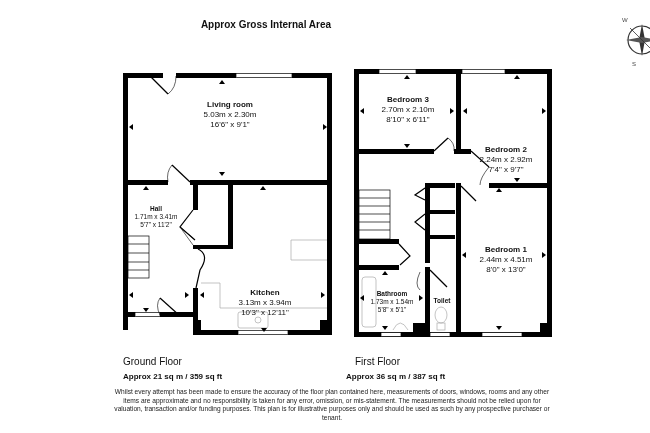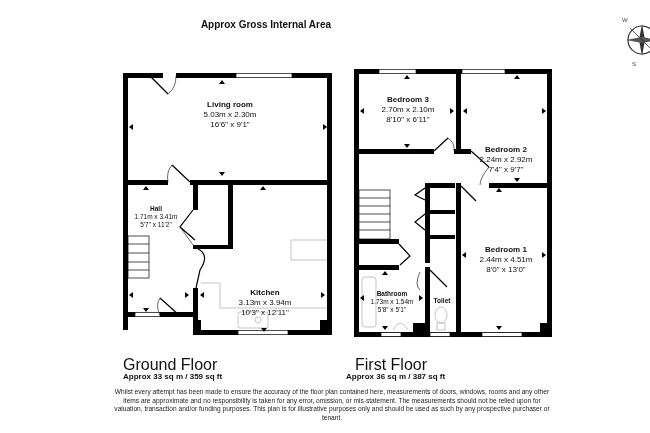--- a/index.html
+++ b/index.html
@@ -3,21 +3,21 @@
   <meta charset="utf-8">
   <style>
     html, body { margin: 0; padding: 0; background: #ffffff; }
     body { width: 650px; height: 433px; position: relative; overflow: hidden; font-family: "Liberation Sans", sans-serif; color: #111; }
     .abs { position: absolute; }
     .header-title { left: 0; width: 532px; top: 20px; text-align: center; font-size: 10px; font-weight: bold; line-height: 10px; }
     .plan-svg { position: absolute; left: 0; top: 0; }
     .room-label { position: absolute; text-align: center; font-size: 8px; line-height: 10px; }
     .room-label .rn { font-weight: bold; display: block; }
     .room-label .dim { display: block; }
-    .floor-name { position: absolute; font-size: 16px; }
+    .floor-name { position: absolute; font-size: 10px; }
     .floor-area { position: absolute; font-size: 8px; font-weight: bold; }
     .disclaimer { position: absolute; left: 112px; width: 440px; top: 388px; text-align: center; font-size: 6.6px; line-height: 8.6px; color: #222; }
     .compass { position: absolute; left: 620px; top: 10px; width: 40px; height: 60px; }
   </style>
 </head>
 <body>
 
 <div class="abs header-title">
   <div>Approx Gross Internal Area</div>
 </div>
@@ -213,17 +213,17 @@
 <div class="room-label" style="left:362px;top:290px;width:60px;font-size:6.5px;line-height:8px;">
   <span class="rn">Bathroom</span>
   <span class="dim">1.73m x 1.54m</span>
   <span class="dim">5'8" x 5'1"</span>
 </div>
 <div class="room-label" style="left:428px;top:297px;width:28px;font-size:6.5px;line-height:8px;">
   <span class="rn">Toilet</span>
 </div>
 
 <div class="floor-name" style="left:123px;top:356px;">Ground Floor</div>
-<div class="floor-area" style="left:123px;top:372px;">Approx 33 sq m / 359 sq ft</div>
+<div class="floor-area" style="left:123px;top:372px;">Approx 21 sq m / 359 sq ft</div>
 <div class="floor-name" style="left:355px;top:356px;">First Floor</div>
 <div class="floor-area" style="left:346px;top:372px;">Approx 36 sq m / 387 sq ft</div>
 
 <div class="disclaimer">Whilst every attempt has been made to ensure the accuracy of the floor plan contained here, measurements of doors, windows, rooms and any other items are approximate and no responsibility is taken for any error, omission, or mis-statement. The measurements should not be relied upon for valuation, transaction and/or funding purposes. This plan is for illustrative purposes only and should be used as such by any prospective purchaser or tenant.</div>
 
 </body></html>

